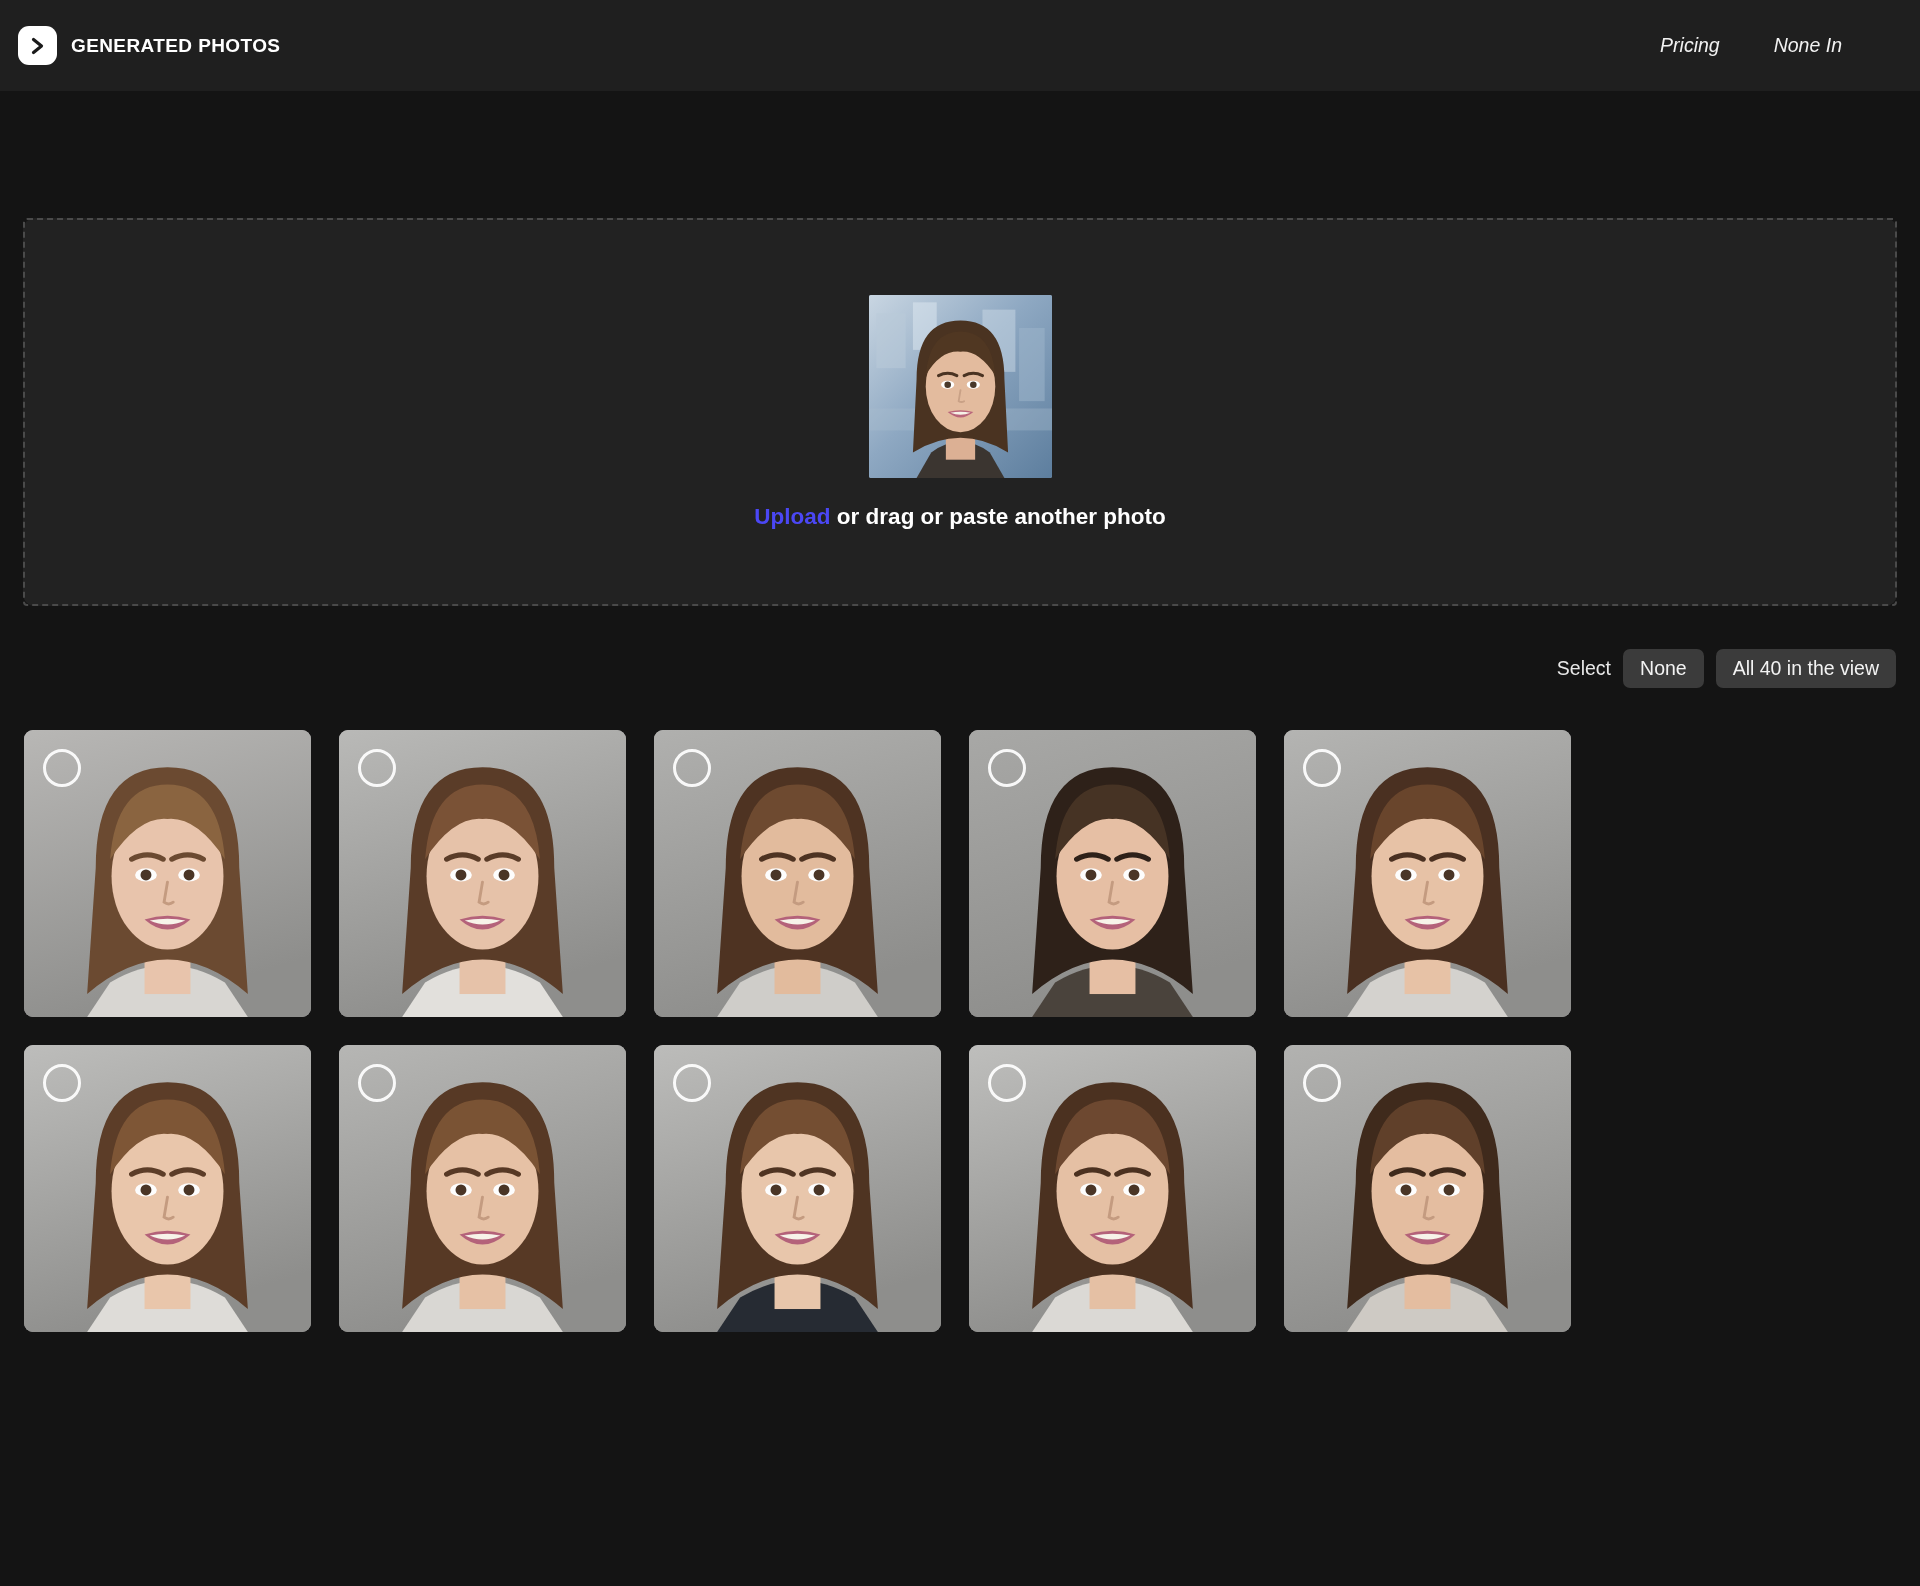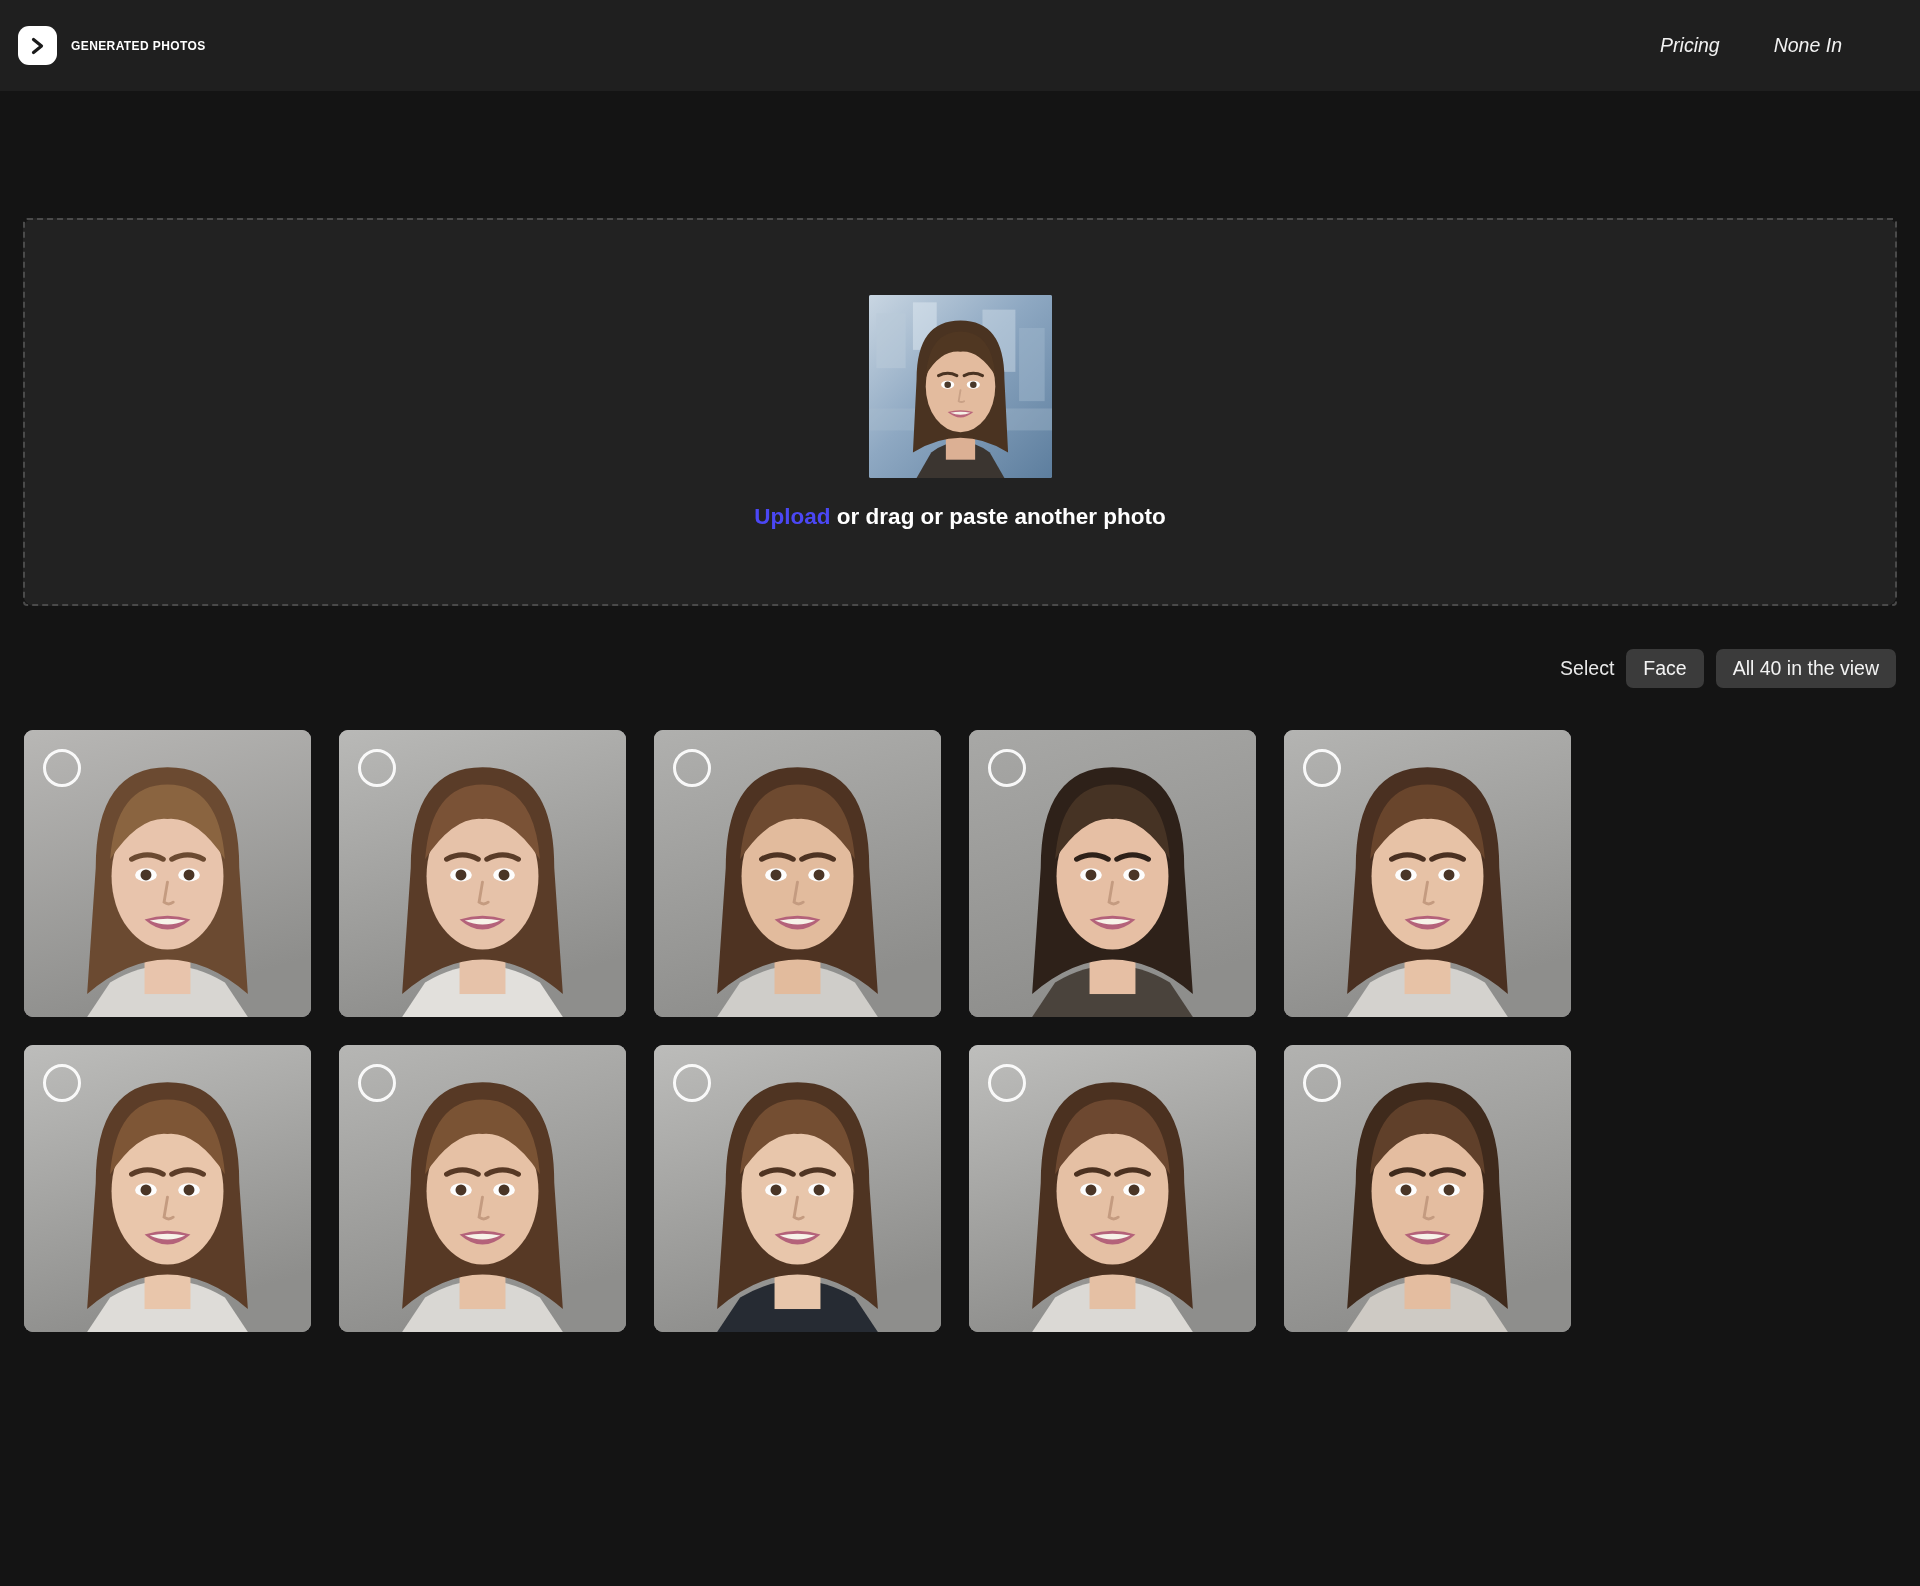--- a/index.html
+++ b/index.html
@@ -39,21 +39,21 @@
     background: #ffffff;
     display: flex;
     align-items: center;
     justify-content: center;
     flex: none;
   }
   .logo-mark svg { display: block; }
 
   .brand-name {
     color: #ffffff;
-    font-size: 12px;
+    font-size: 19px;
     font-weight: bold;
     letter-spacing: 0.4px;
     white-space: nowrap;
   }
 
   .nav-main {
     display: flex;
     align-items: center;
     gap: 0;
   }
@@ -245,21 +245,21 @@
       <div class="dropzone-caption">
         <span class="upload-link">Upload</span><span> or drag or paste another photo</span>
       </div>
 
     </div>
   </div>
 </div>
 
 <div class="select-bar">
   <span class="select-label">Select</span>
-  <button class="select-btn">Face</button>
+  <button class="select-btn">None</button>
   <button class="select-btn">All 40 in the view</button>
 </div>
 
 <div class="face-grid">
     <div class="face-card">
       <svg viewBox="0 0 100 100" preserveAspectRatio="none">
         <defs>
           <linearGradient id="g0" x1="0" y1="0" x2="0.3" y2="1">
             <stop offset="0%" stop-color="#b8b7b5"></stop>
             <stop offset="100%" stop-color="#8e8e8c"></stop>

